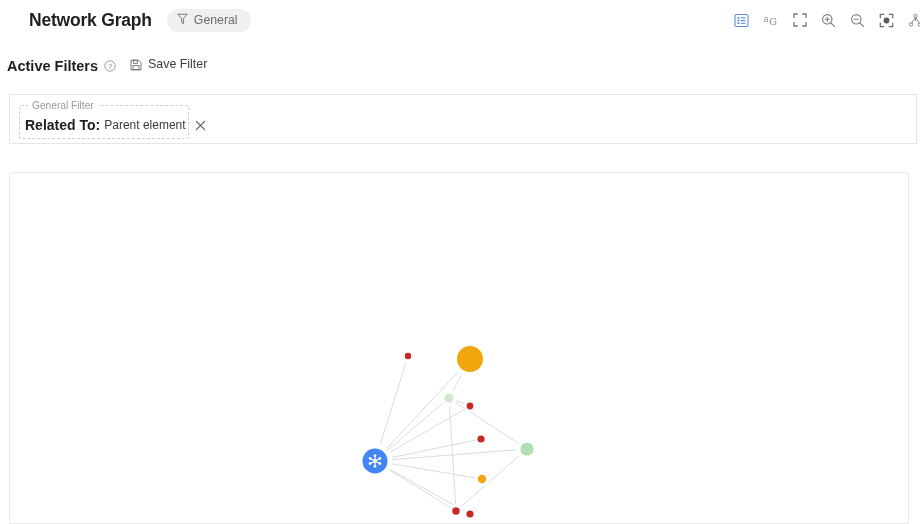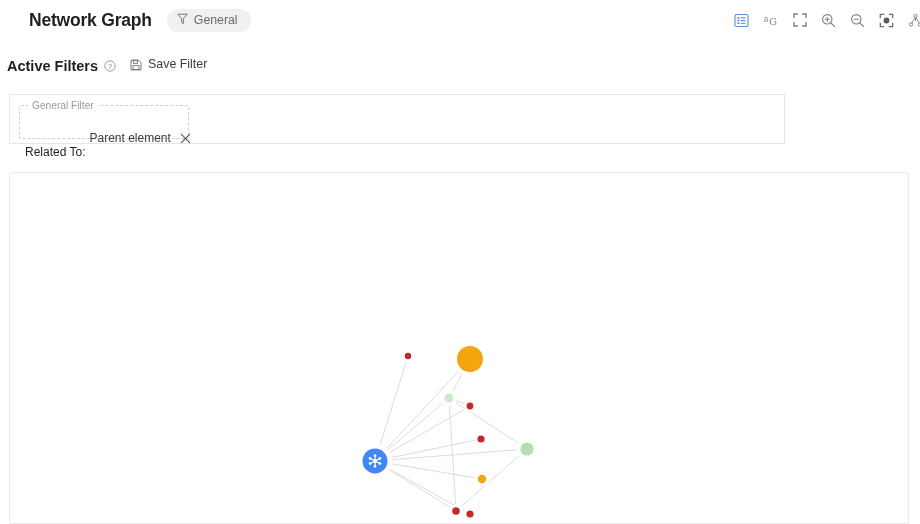--- a/index.html
+++ b/index.html
@@ -104,21 +104,21 @@
   }
   #save-filter .lbl {
     font-size: 12.4px;
     color: #3d3d3d;
   }
 
   
   #filter-panel {
     position: absolute;
     left: 9px; top: 94px;
-    width: 776px; height: 50px;
+    width: 908px; height: 50px;
     background: #ffffff;
     border: 1px solid #e6e6e6;
     border-radius: 0;
   }
   #general-filter-fieldset {
     position: absolute;
     left: 9px; top: 5px;
     width: 170px; height: 39px;
     border: 1px dashed #cfcfcf;
     border-radius: 2px;
@@ -133,24 +133,23 @@
   }
   #filter-chip {
     position: absolute;
     left: 5px; top: 6px;
     display: flex;
     align-items: center;
     gap: 4px;
     white-space: nowrap;
   }
   #filter-chip .key {
-    font-size: 12px;
-    font-weight: normal;
+    font-size: 14px;
+    font-weight: bold;
     color: #1f1f1f;
-    margin-top: 28px;
   }
   #filter-chip .val {
     font-size: 12px;
     color: #3a3a3a;
   }
   #chip-remove {
     margin-left: 5px;
     display: flex; align-items: center;
     cursor: pointer;
   }

